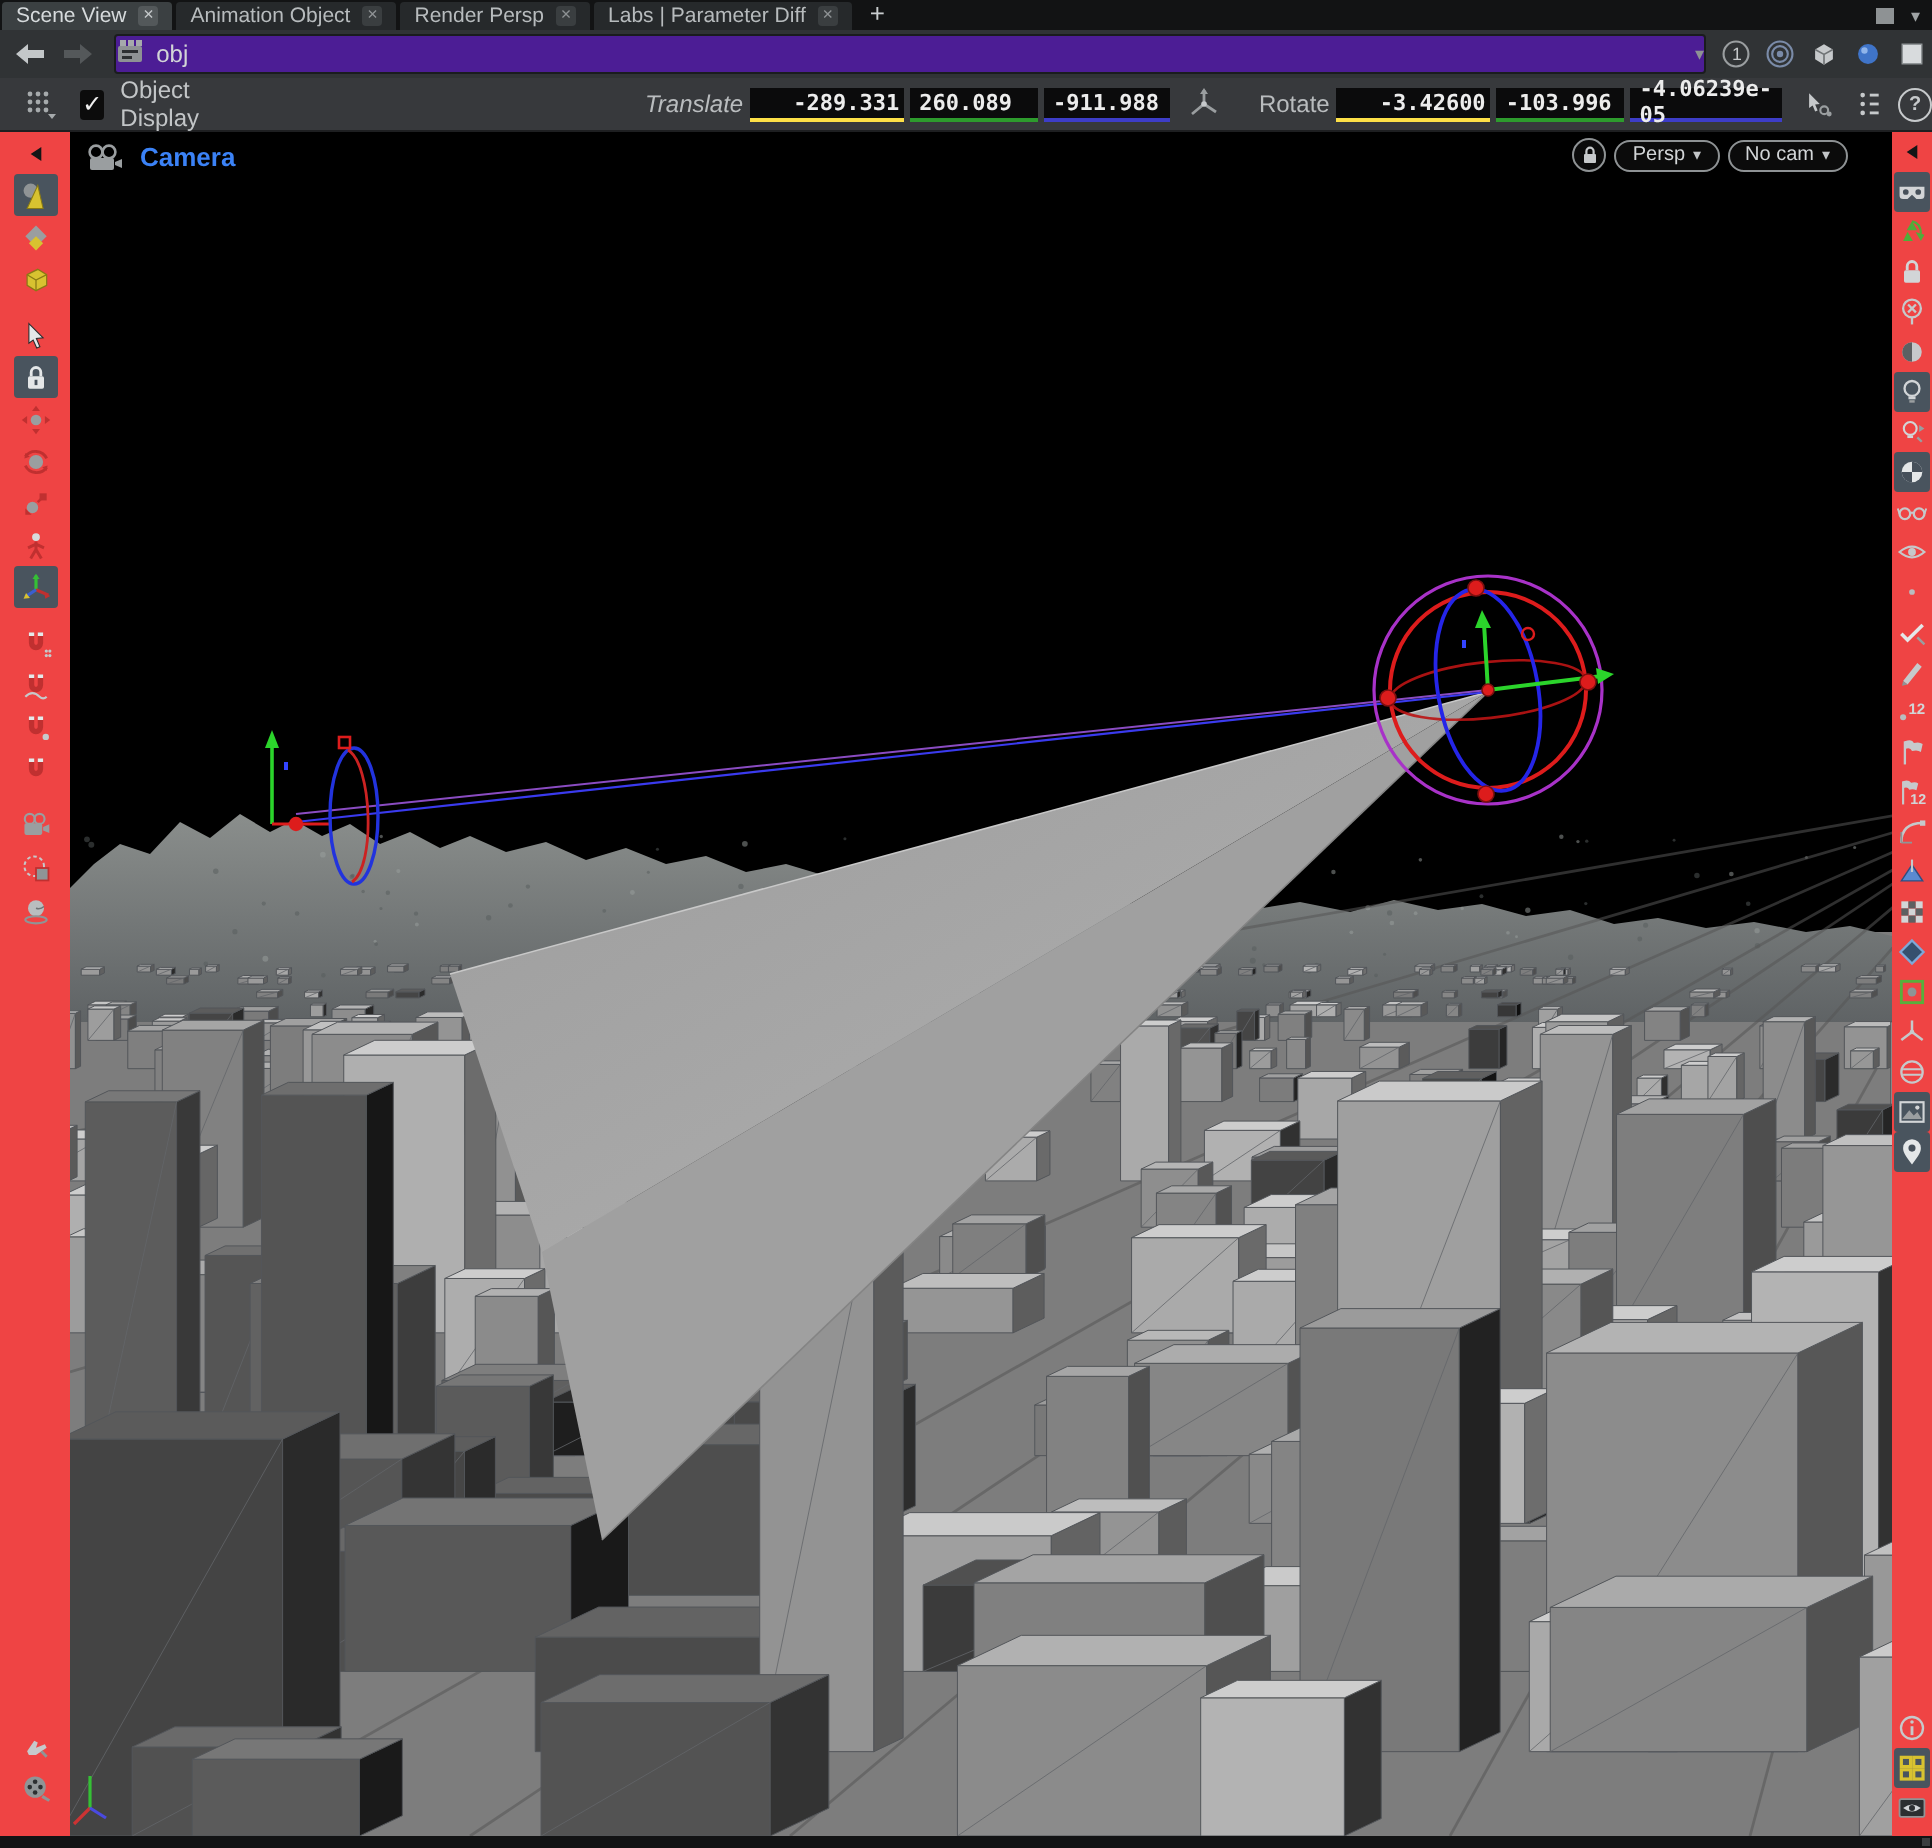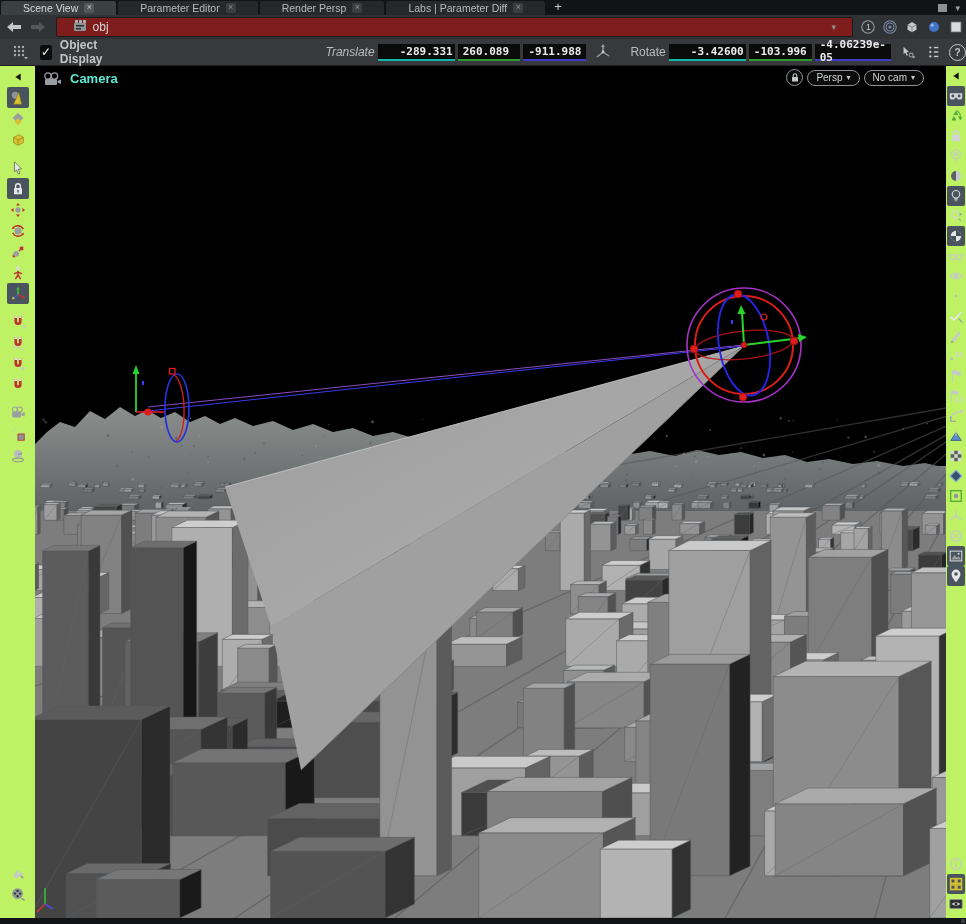--- a/index.html
+++ b/index.html
@@ -2,74 +2,74 @@
 <html><head>
 <meta charset="utf-8">
 <style>
   html,body{margin:0;padding:0;background:#1a1a1a;}
   #app{position:relative;width:966px;height:924px;overflow:hidden;background:#222;
        font-family:"Liberation Sans",sans-serif;-webkit-font-smoothing:antialiased;}
 
   
   #tabbar{position:absolute;left:0;top:0;width:966px;height:15px;background:#121314;
           display:flex;align-items:stretch;}
-  .tab{display:flex;align-items:center;gap:6px;padding:0 22px;margin:1px 1px 0 1px;
+  .tab{display:flex;align-items:center;gap:6px;padding:0 7px;margin:1px 1px 0 1px;
        background:#26292b;color:#b7bbbd;font-size:10.5px;border-radius:2px 2px 0 0;cursor:default;}
   .tab.active{background:#3b4042;color:#d6dadc;}
   .tab-close{width:10px;height:10px;line-height:9px;text-align:center;font-size:9px;
              color:#8e9294;background:#3a3e40;border-radius:2px;}
   .tab.active .tab-close{background:#53585a;color:#c3c7c9;}
   #tab-add{color:#c9cdcf;font-size:13px;line-height:14px;padding:0 8px;cursor:default;}
   #win-controls{margin-left:auto;display:flex;align-items:center;gap:8px;padding-right:6px;}
   #win-square{width:9px;height:8px;background:#8e9294;}
   #win-caret{color:#9fa3a5;font-size:9px;}
 
   
   #pathbar{position:absolute;left:0;top:15px;width:966px;height:24px;background:#303335;
            display:flex;align-items:center;}
   .navarrow{width:20px;height:18px;display:flex;align-items:center;justify-content:center;margin-left:5px;}
   #path-field{display:flex;align-items:center;gap:5px;height:18px;margin-left:8px;width:812px;
-              background:#7f1d1d;border:1px solid #1a1c1e;border-radius:2px;padding:0 16px;color:#d2d5d7;font-size:12px;}
+              background:#4c1d95;border:1px solid #1a1c1e;border-radius:2px;padding:0 0;color:#d2d5d7;font-size:12px;}
   #path-caret{margin-left:auto;color:#8e9294;font-size:9px;}
   #pathbar-icons{display:flex;align-items:center;gap:3px;margin-left:6px;}
   .pb-icon{width:19px;height:19px;display:flex;align-items:center;justify-content:center;}
 
   
   #dtoolbar{position:absolute;left:0;top:39px;width:966px;height:26px;background:#37393c;
             border-bottom:1px solid #1e1f21;display:flex;align-items:center;color:#c2c5c7;font-size:12px;}
   #grid-handle{margin-left:12px;width:20px;height:20px;display:flex;align-items:center;justify-content:center;}
   #disp-check{width:15px;height:15px;background:#0c0c0c;border-radius:2px;margin-left:12px;
               display:flex;align-items:center;justify-content:center;color:#f0f0f0;font-size:12px;}
-  #disp-label{margin-left:8px;font-weight:bold;}
+  #disp-label{margin-left:8px;}
   .xf-label{color:#b9bcbe;margin-left:18px;}
   .xf-field{width:77px;height:17px;background:#0b0b0c;margin-left:3px;color:#ececec;
             font-family:"DejaVu Sans Mono",monospace;font-size:11px;font-weight:bold;
             display:flex;align-items:center;padding:0 5px;box-sizing:border-box;}
-  .ul-r{border-bottom:2px solid #14b8a6;padding-left:22px;} .ul-g{border-bottom:2px solid #2d9b2d;} .ul-b{border-bottom:2px solid #3d3dc8;}
+  .ul-r{border-bottom:2px solid #fde047;padding-left:22px;} .ul-g{border-bottom:2px solid #2d9b2d;} .ul-b{border-bottom:2px solid #3d3dc8;}
   #xf-gizmo-icon{width:18px;height:18px;margin-left:8px;}
   #dtoolbar-right{display:flex;align-items:center;gap:6px;margin-left:8px;}
   .dt-icon{width:19px;height:19px;display:flex;align-items:center;justify-content:center;color:#c6c9cb;}
   #help-circle{width:15px;height:15px;border:1.4px solid #c6c9cb;border-radius:50%;
                display:flex;align-items:center;justify-content:center;font-size:10px;font-weight:bold;color:#c6c9cb;}
 
   
-  .strip{position:absolute;top:66px;height:852px;background:#bef264;display:flex;flex-direction:column;align-items:center;}
+  .strip{position:absolute;top:66px;height:852px;background:#ef4444;display:flex;flex-direction:column;align-items:center;}
   #left-strip{left:0;width:35px;}
   #right-strip{left:946px;width:20px;}
   .strip-top,.strip-bottom{display:flex;flex-direction:column;align-items:center;}
   .strip-top{flex:0 0 auto;} .strip-spacer{flex:1 1 auto;}
   .icon-btn{width:22px;height:21px;display:flex;align-items:center;justify-content:center;border-radius:2px;margin:0;}
   #right-strip .icon-btn{width:18px;height:20px;}
   .icon-btn.hl{background:#49545e;}
   .strip-gap{height:7px;}
 
   
   #viewport{position:absolute;left:35px;top:66px;width:911px;height:852px;background:#000;}
   #scene-svg{position:absolute;left:0;top:0;}
-  #vp-header{position:absolute;left:8px;top:5px;display:flex;align-items:center;gap:8px;color:#5eead4;
+  #vp-header{position:absolute;left:8px;top:5px;display:flex;align-items:center;gap:8px;color:#3b82f6;
              font-size:13px;font-weight:bold;}
   #vp-topright{position:absolute;right:22px;top:3px;display:flex;align-items:center;gap:4px;}
   .pill{display:flex;align-items:center;gap:4px;height:14px;padding:0 8px;border:1px solid #8e9294;
         border-radius:8px;color:#d2d5d7;font-size:10px;background:rgba(20,20,20,.55);}
   .pill .caret{font-size:8px;color:#c2c5c7;}
   #vp-lock{width:15px;height:15px;border:1px solid #8e9294;border-radius:50%;display:flex;
            align-items:center;justify-content:center;background:rgba(20,20,20,.55);}
 
   
   #bottombar{position:absolute;left:0;top:918px;width:966px;height:6px;background:#121314;}
@@ -80,21 +80,21 @@
 
 <div id="app">
 
   <div id="tabbar">
 
     <div class="tab active">
         <span>Scene View</span>
         <span class="tab-close">×</span>
       </div>
       <div class="tab">
-        <span>Parameter Editor</span>
+        <span>Animation Object</span>
         <span class="tab-close">×</span>
       </div>
       <div class="tab">
         <span>Render Persp</span>
         <span class="tab-close">×</span>
       </div>
       <div class="tab">
         <span>Labs | Parameter Diff</span>
         <span class="tab-close">×</span>
       </div>

